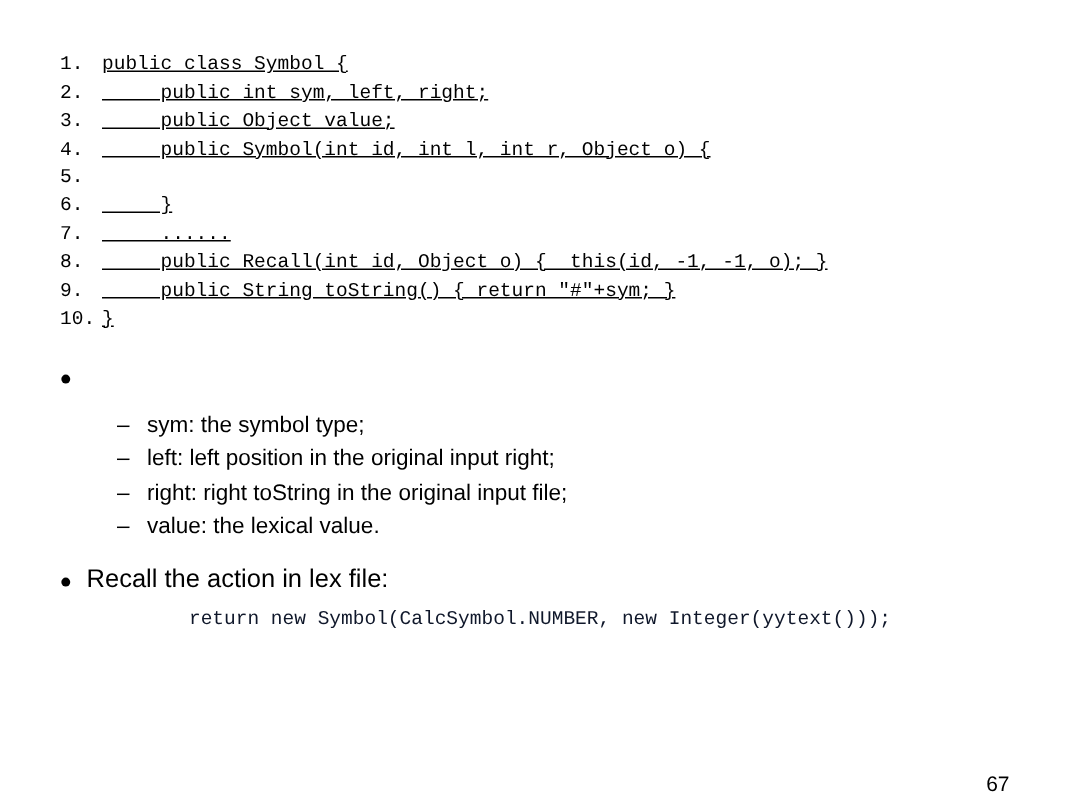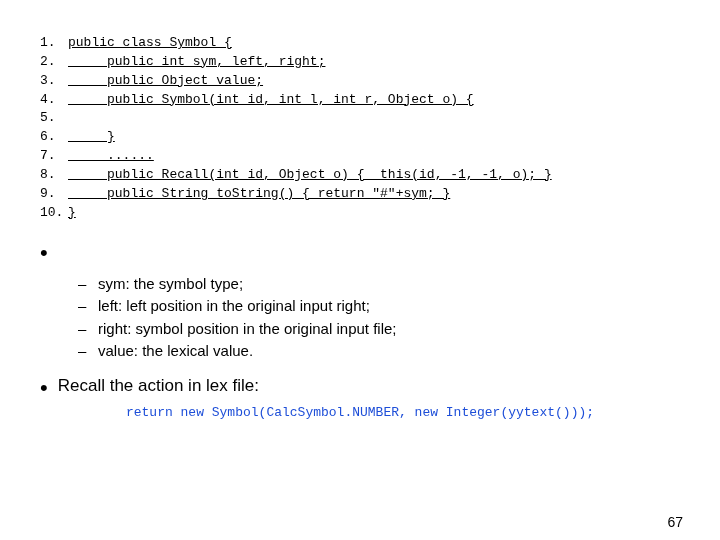--- a/index.html
+++ b/index.html
@@ -87,27 +87,27 @@
     .recall-bullet {
       display: flex;
       align-items: flex-start;
       font-size: 17px;
       margin-bottom: 4px;
     }
     .recall-code {
       font-family: 'Courier New', Courier, monospace;
       font-size: 13px;
       text-align: center;
-      color: #1d4ed8;
+      color: #0f172a;
       margin-top: 2px;
     }
     .page-num {
       position: absolute;
       bottom: 10px;
-      right: 37px;
+      right: 47px;
       font-size: 14px;
       color: #000;
     }
   </style>
 </head>
 <body>
 
 <div class="page">
   <div class="title"></div>
 
@@ -163,21 +163,21 @@
     <div class="sub-item">
           <span class="dash">–</span>
           <span>sym: the symbol type;</span>
         </div>
         <div class="sub-item">
           <span class="dash">–</span>
           <span>left: left position in the original input right;</span>
         </div>
         <div class="sub-item">
           <span class="dash">–</span>
-          <span>right: symbol position in the original input file;</span>
+          <span>right: right toString in the original input file;</span>
         </div>
         <div class="sub-item">
           <span class="dash">–</span>
           <span>value: the lexical value.</span>
         </div>
       </div>
   </div>
 
   <div class="recall-section">
     <div class="recall-bullet">

